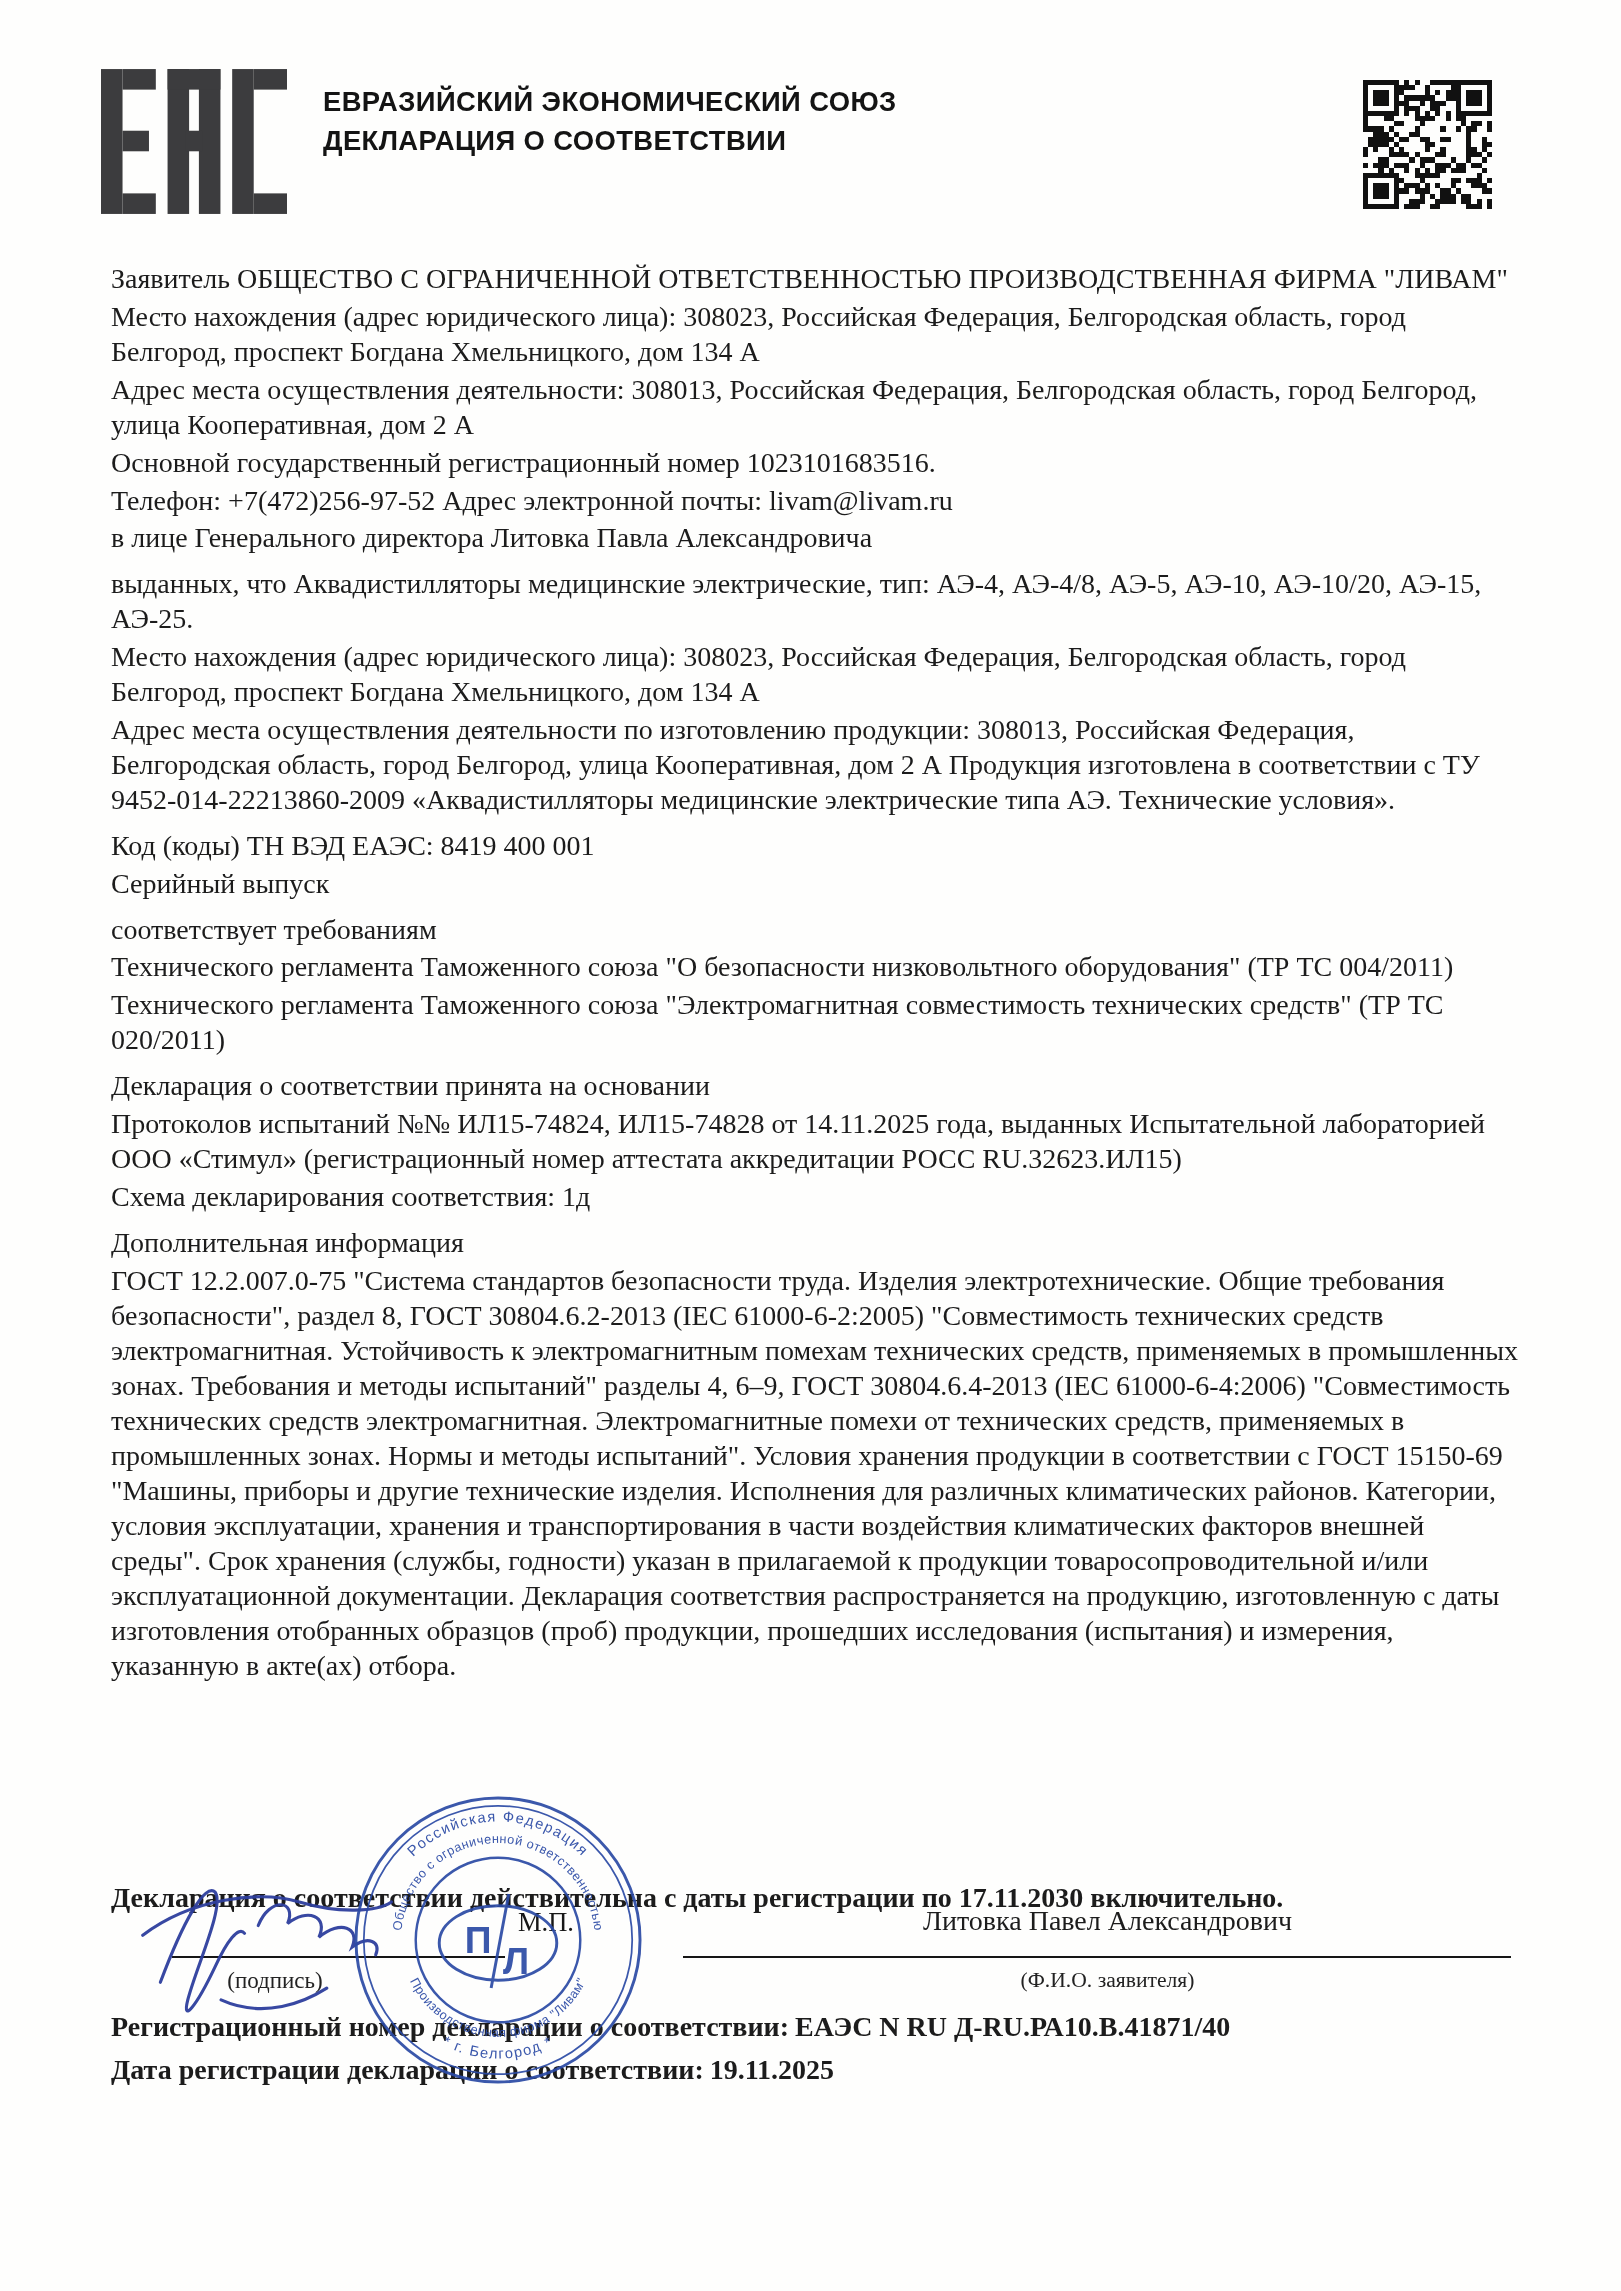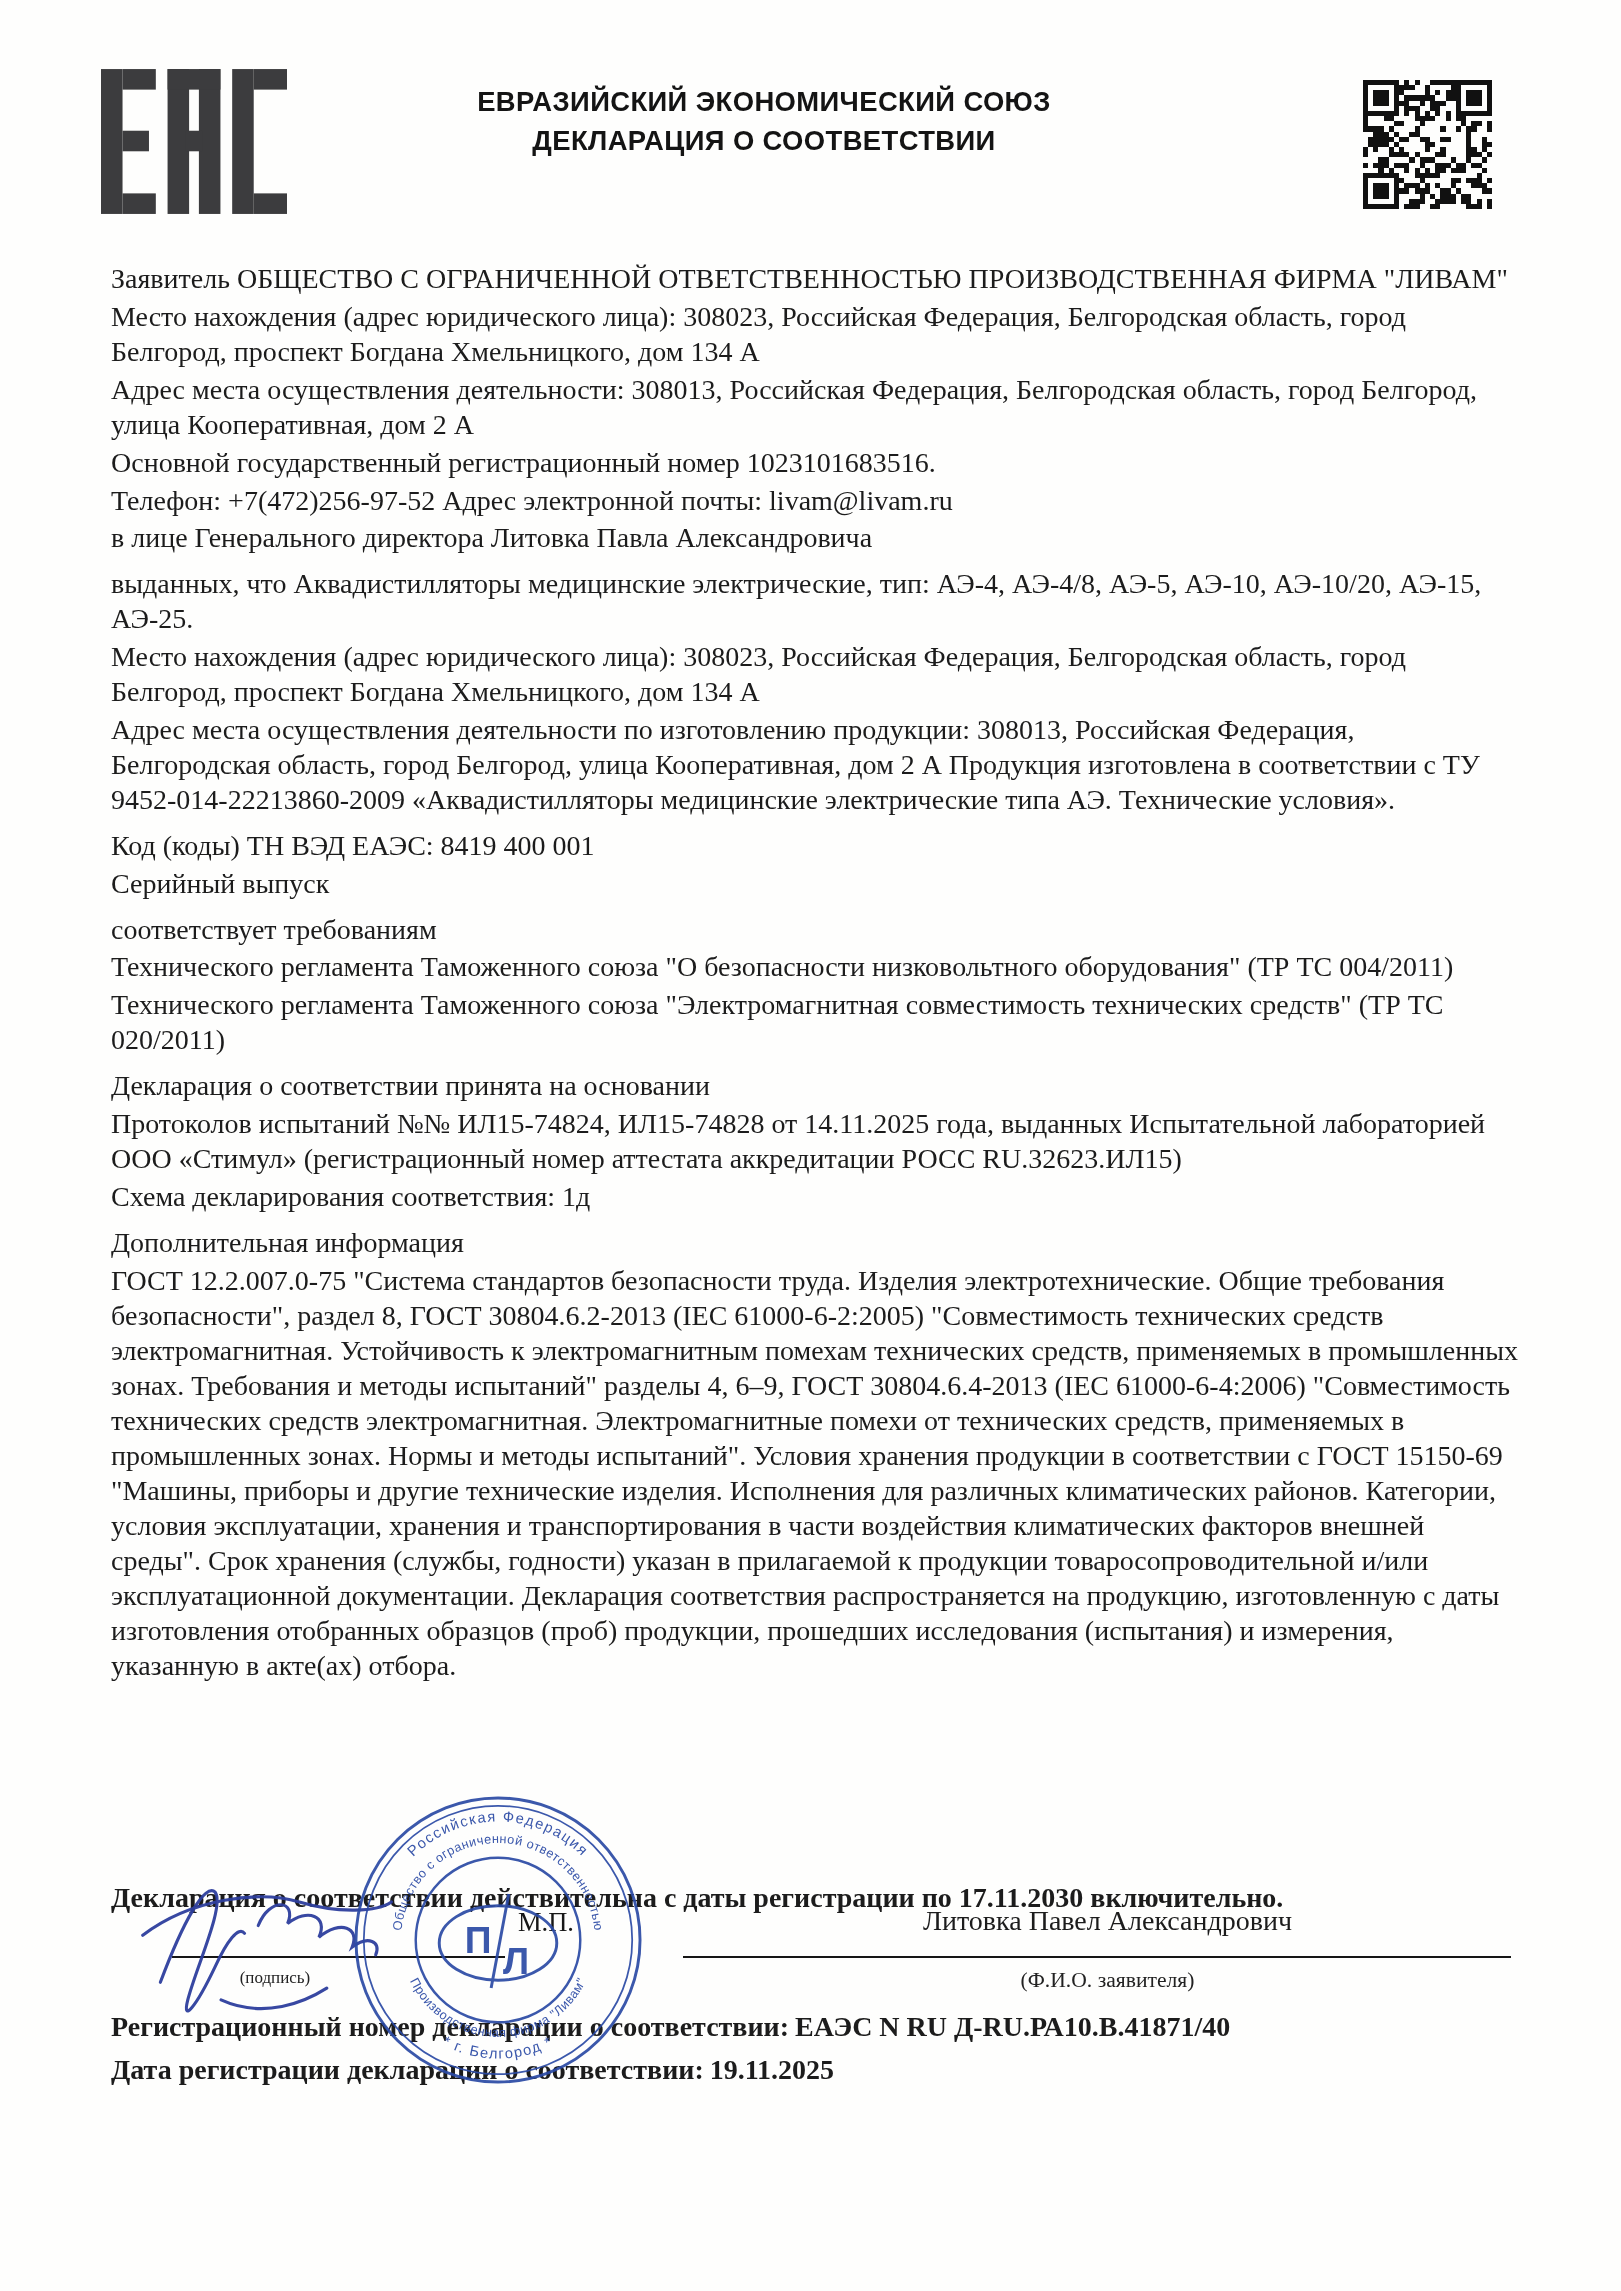--- a/index.html
+++ b/index.html
@@ -4,38 +4,38 @@
 <style>
   html,body{margin:0;padding:0;background:#d9d9d9;}
   .page{
     position:relative;width:1621px;height:2292px;margin:0 auto;
     background:#fefefd;overflow:hidden;
     font-family:"Liberation Serif",serif;color:#1c1c1c;
   }
   
   .eac-logo{position:absolute;left:101px;top:69px;}
   .doc-titles{
-    position:absolute;left:323px;top:82px;width:882px;text-align:center;
+    position:absolute;left:323px;top:82px;width:882px;
     font-family:"Liberation Sans",sans-serif;font-weight:bold;
     font-size:27.4px;line-height:39px;color:#141414;letter-spacing:0.4px;
   }
   .qr{position:absolute;left:1363px;top:80px;}
   
   .doc-body{
     position:absolute;left:111px;top:261px;width:1408px;height:1615px;
     font-size:28px;line-height:35px;overflow:hidden;
   }
   .para{margin:0 0 2.9px 0;}
   .para.gap{margin-top:10.8px;}
   .para b{font-weight:normal;}
   
   .validity{position:absolute;left:111px;top:1882px;width:1408px;font-size:28px;font-weight:bold;}
   .sig-line-left{position:absolute;left:172px;top:1956px;width:333px;height:0;border-top:2.9px solid #161616;}
   .sig-line-right{position:absolute;left:683px;top:1956px;width:828px;height:0;border-top:2.9px solid #161616;}
-  .sign-label{position:absolute;left:167px;top:1968px;width:216px;text-align:center;font-size:17px;color:#222;}
+  .sign-label{position:absolute;left:167px;top:1968px;width:216px;text-align:center;font-size:23px;color:#222;}
   .fio-name{position:absolute;left:833px;top:1905px;width:549px;text-align:center;font-size:28px;}
   .fio-label{position:absolute;left:833px;top:1968px;width:549px;text-align:center;font-size:21.6px;color:#222;}
   .mp-label{position:absolute;left:518px;top:1907px;font-size:26.5px;color:#171717;}
   .reg-number{position:absolute;left:111px;top:2011px;font-size:28px;font-weight:bold;}
   .reg-date{position:absolute;left:111px;top:2054px;font-size:28px;font-weight:bold;}
   .reg-number span,.reg-date span{margin-right:5.9px;}
   
   .stamp{position:absolute;left:354px;top:1796px;opacity:.92;pointer-events:none;}
   .signature{position:absolute;left:131px;top:1851px;opacity:.95;pointer-events:none;}
 </style>

